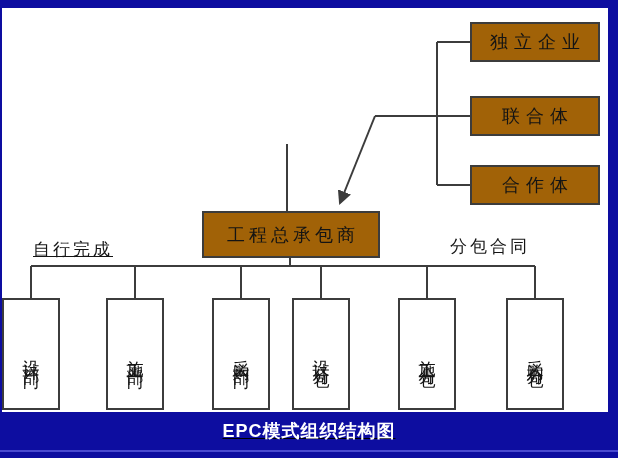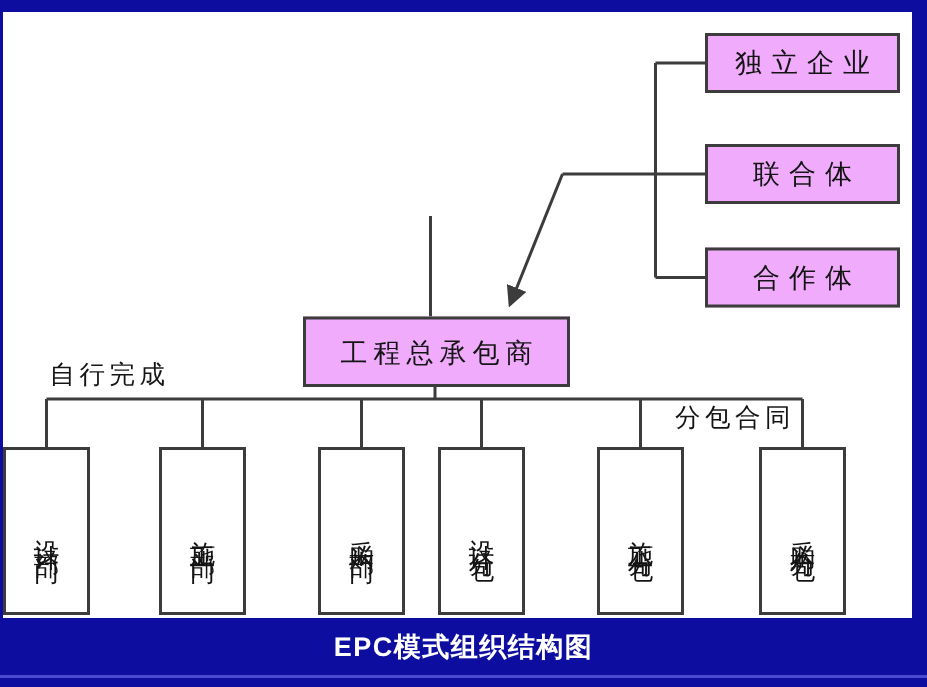--- a/index.html
+++ b/index.html
@@ -15,21 +15,21 @@
 
   .canvas {
     position:absolute;
     left:2px; top:8px;
     width:606px; height:404px;
     background:#ffffff;
   }
 
   .box {
     position:absolute;
-    background:#f0abfc;
+    background:#a16207;
     border:2px solid #3c3c3c;
     display:flex;
     align-items:center;
     justify-content:center;
     color:#141414;
     font-size:18px;
     letter-spacing:6px;
     text-indent:6px;
     line-height:1;
   }
@@ -63,38 +63,39 @@
   .vbox-5 { left:398px; }
   .vbox-6 { left:506px; }
 
   .branch-label {
     position:absolute;
     color:#141414;
     font-size:17px;
     letter-spacing:3px;
     line-height:1;
   }
-  .label-left  { left:33px;  top:241px; }
-  .label-right { left:450px; top:238px;margin-top:32px; }
+  .label-left  { left:33px;  top:241px;text-decoration:underline; }
+  .label-right { left:450px; top:238px; }
 
   .lines {
     position:absolute;
     left:0; top:0;
     width:618px; height:458px;
     pointer-events:none;
   }
   .lines line { stroke:#3c3c3c; stroke-width:2; }
 
   .title-bar {
     position:absolute;
     left:0; top:412px;
     width:618px; height:46px;
     display:flex;
     align-items:flex-start;
     justify-content:center;
+    text-decoration:underline;
   }
   .slide-title {
     margin-top:7px;
     color:#ffffff;
     font-weight:bold;
     font-size:18px;
     letter-spacing:1px;
   }
   .bottom-rule {
     position:absolute;

